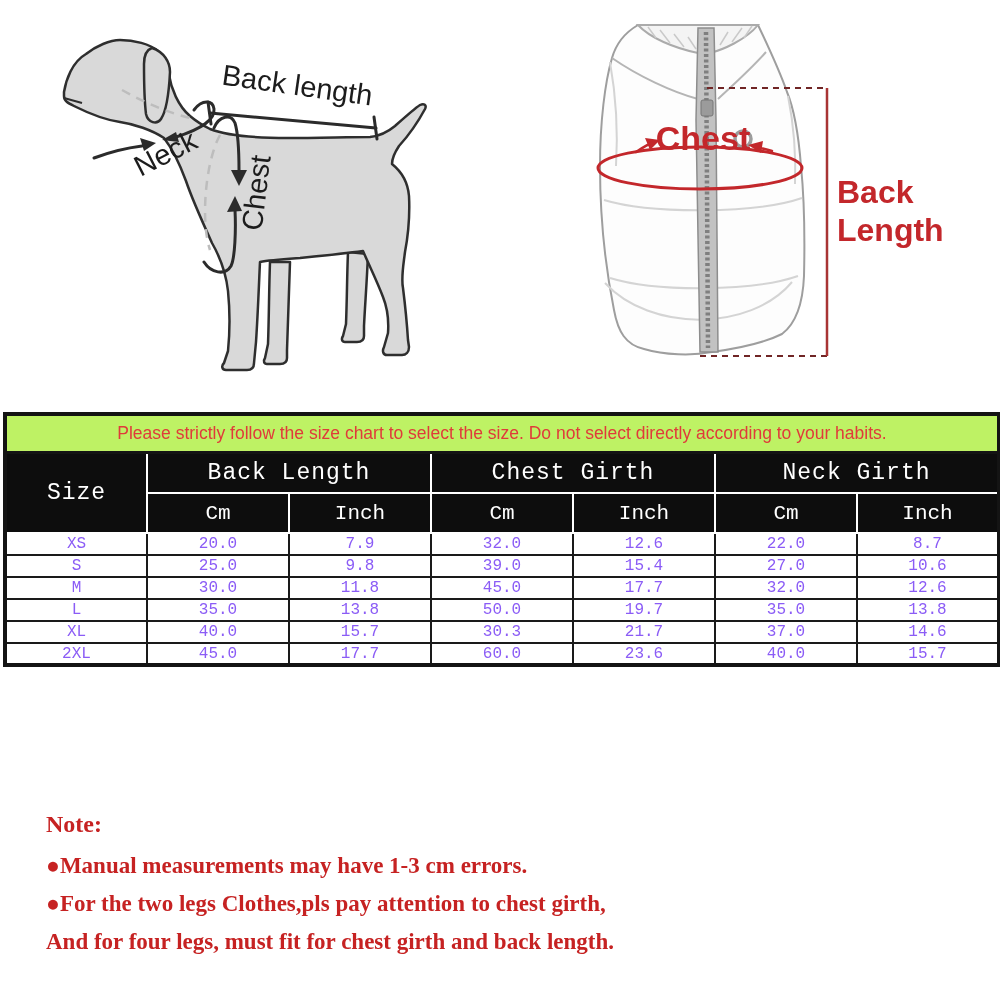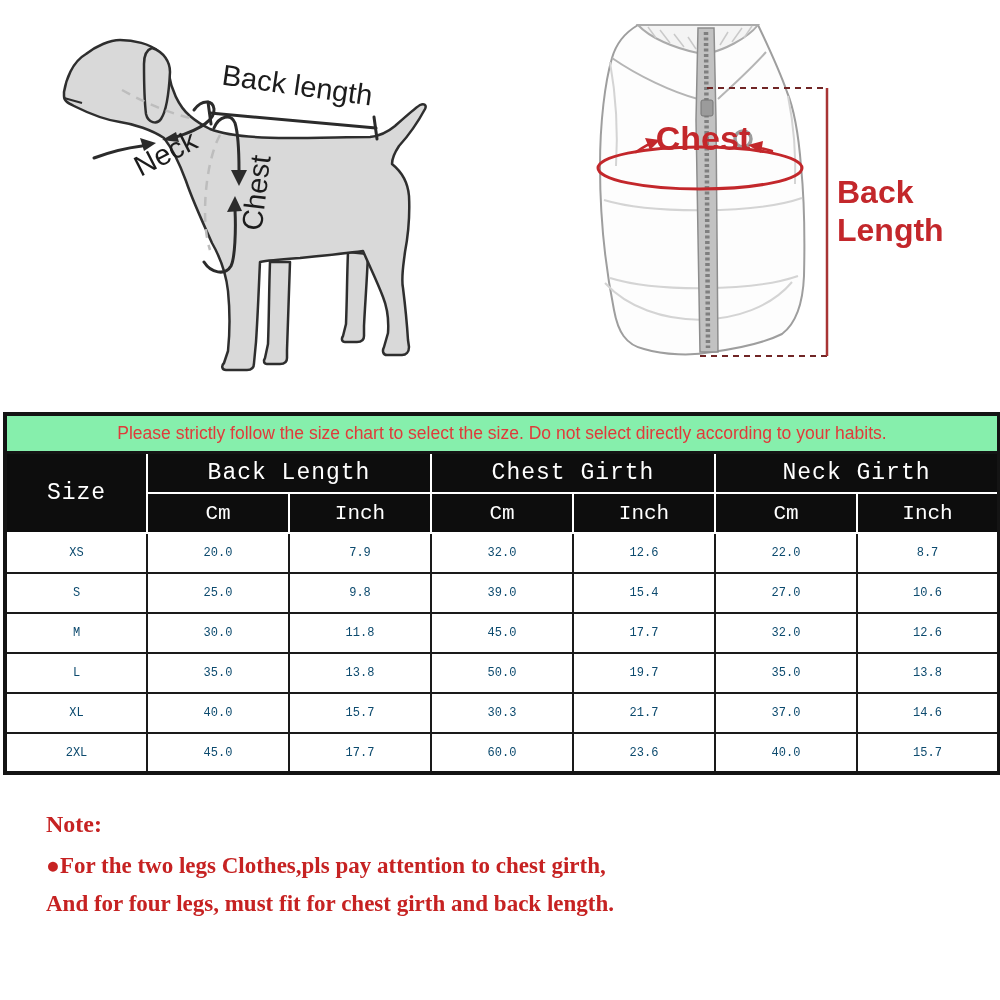--- a/index.html
+++ b/index.html
@@ -7,28 +7,28 @@
     font-family:"Liberation Sans", sans-serif; }
   .diagram { position:absolute; }
   #dog-svg   { left:18px; top:10px; }
   #vest-svg  { left:560px; top:0px; }
 
   
   #size-table-wrap { position:absolute; left:3px; top:412px; width:994px; }
   table.size-table { border-collapse:collapse; table-layout:fixed; width:994px;
     border:4px solid #141414; font-family:"Liberation Mono","DejaVu Sans Mono",monospace; }
   table.size-table td, table.size-table th { text-align:center; vertical-align:middle; }
-  tr.notice-row td { background:#86efac; color:#e03a3a; height:38px;
+  tr.notice-row td { background:#bef264; color:#e03a3a; height:38px;
     font-family:"Liberation Sans", sans-serif; font-size:17.5px; border-bottom:3px solid #141414; }
   th.hdr { background:#0d0d0d; color:#ffffff; border:2px solid #ffffff; font-weight:normal; }
   tr.group-row th { height:41px; font-size:23px; letter-spacing:1px; }
   tr.unit-row th  { height:40px; font-size:21px; }
   th.size-hdr { font-size:22px; }
-  tr.data-row td { background:#ffffff; color:#0c4a6e; border:2px solid #1a1a1a;
-    height:40px; font-size:12px; }
+  tr.data-row td { background:#ffffff; color:#8b5cf6; border:2px solid #1a1a1a;
+    height:22px; font-size:16px; }
 
   
   #notes { position:absolute; left:46px; top:786px; width:930px;
     font-family:"Liberation Serif","DejaVu Serif","DejaVu Sans",serif;
     font-weight:bold; color:#c62222; }
   #notes .note-title { font-size:24px; height:42px;margin-top:25px; }
   #notes .note-item  { font-size:23px; height:38px; }
 
   svg text { user-select:none; }
 </style>
@@ -227,15 +227,16 @@
         <td>23.6</td>
         <td>40.0</td>
         <td>15.7</td>
       </tr>
     </tbody>
   </table>
 </div>
 
 <div id="notes">
   <div class="note-title">Note:</div>
+  <div class="note-item">●Manual measurements may have 1-3 cm errors.</div>
   <div class="note-item">●For the two legs Clothes,pls pay attention to chest girth,</div>
   <div class="note-item">And for four legs, must fit for chest girth and back length.</div>
 </div>
 
 </body></html>

